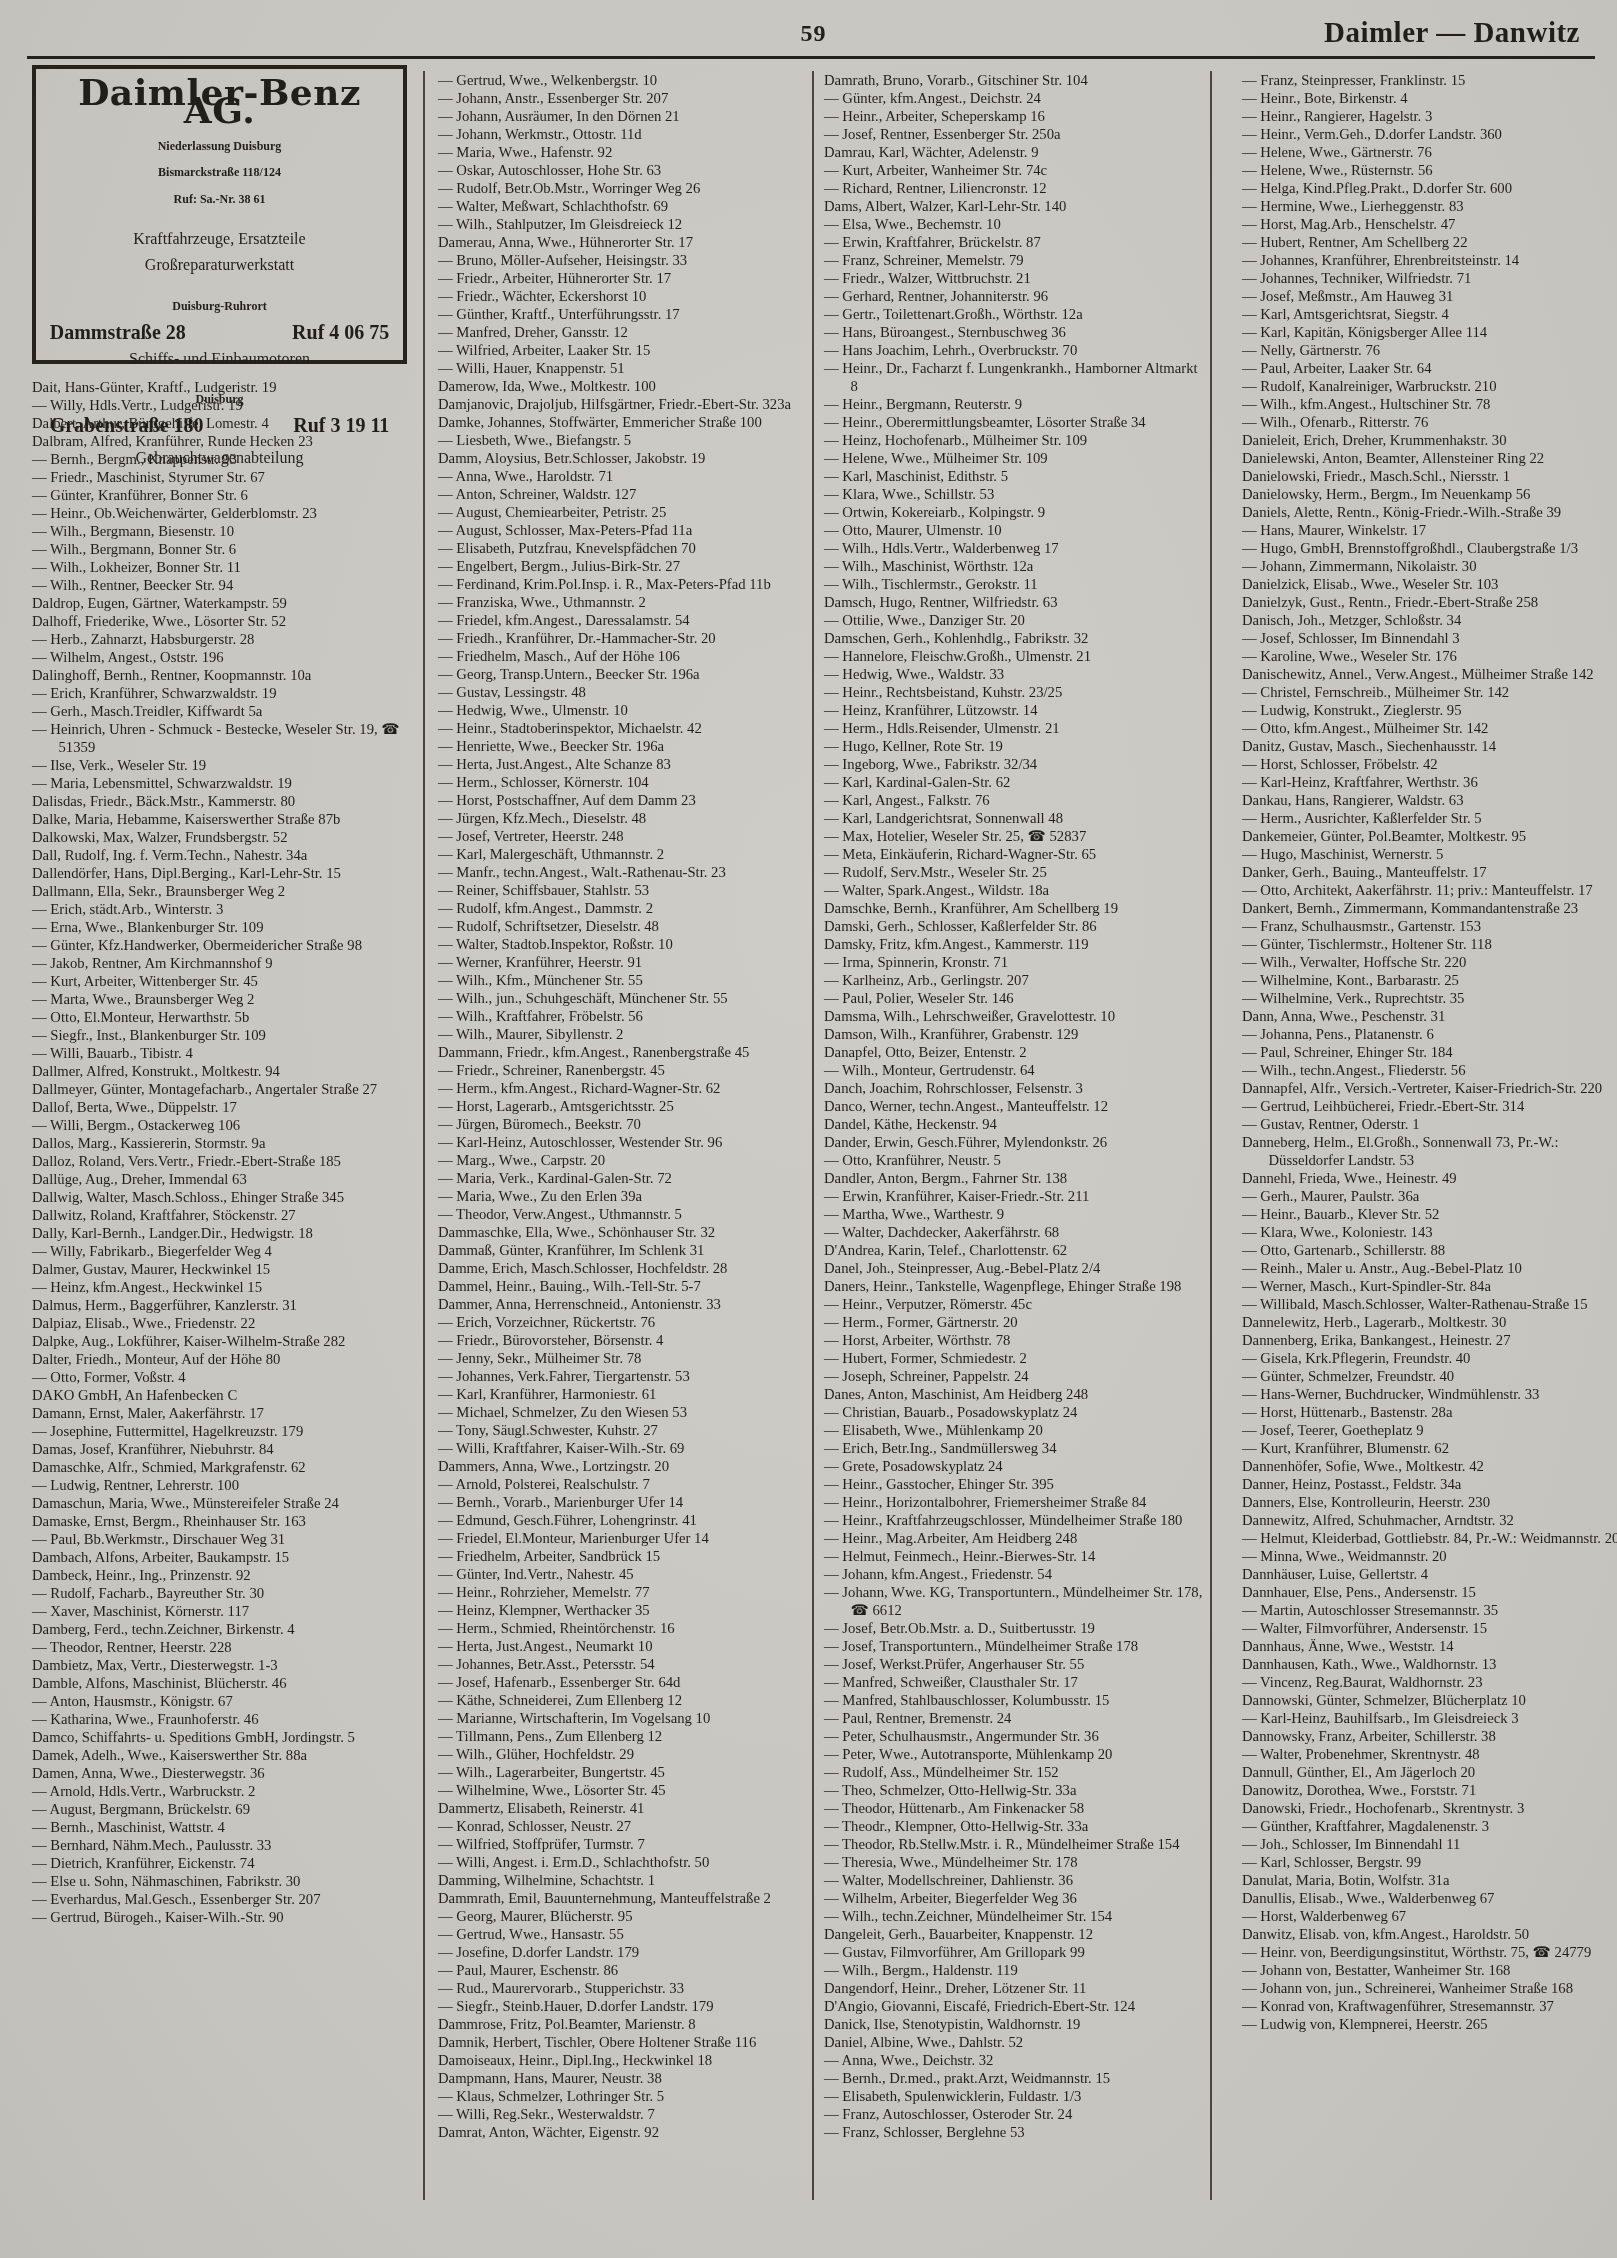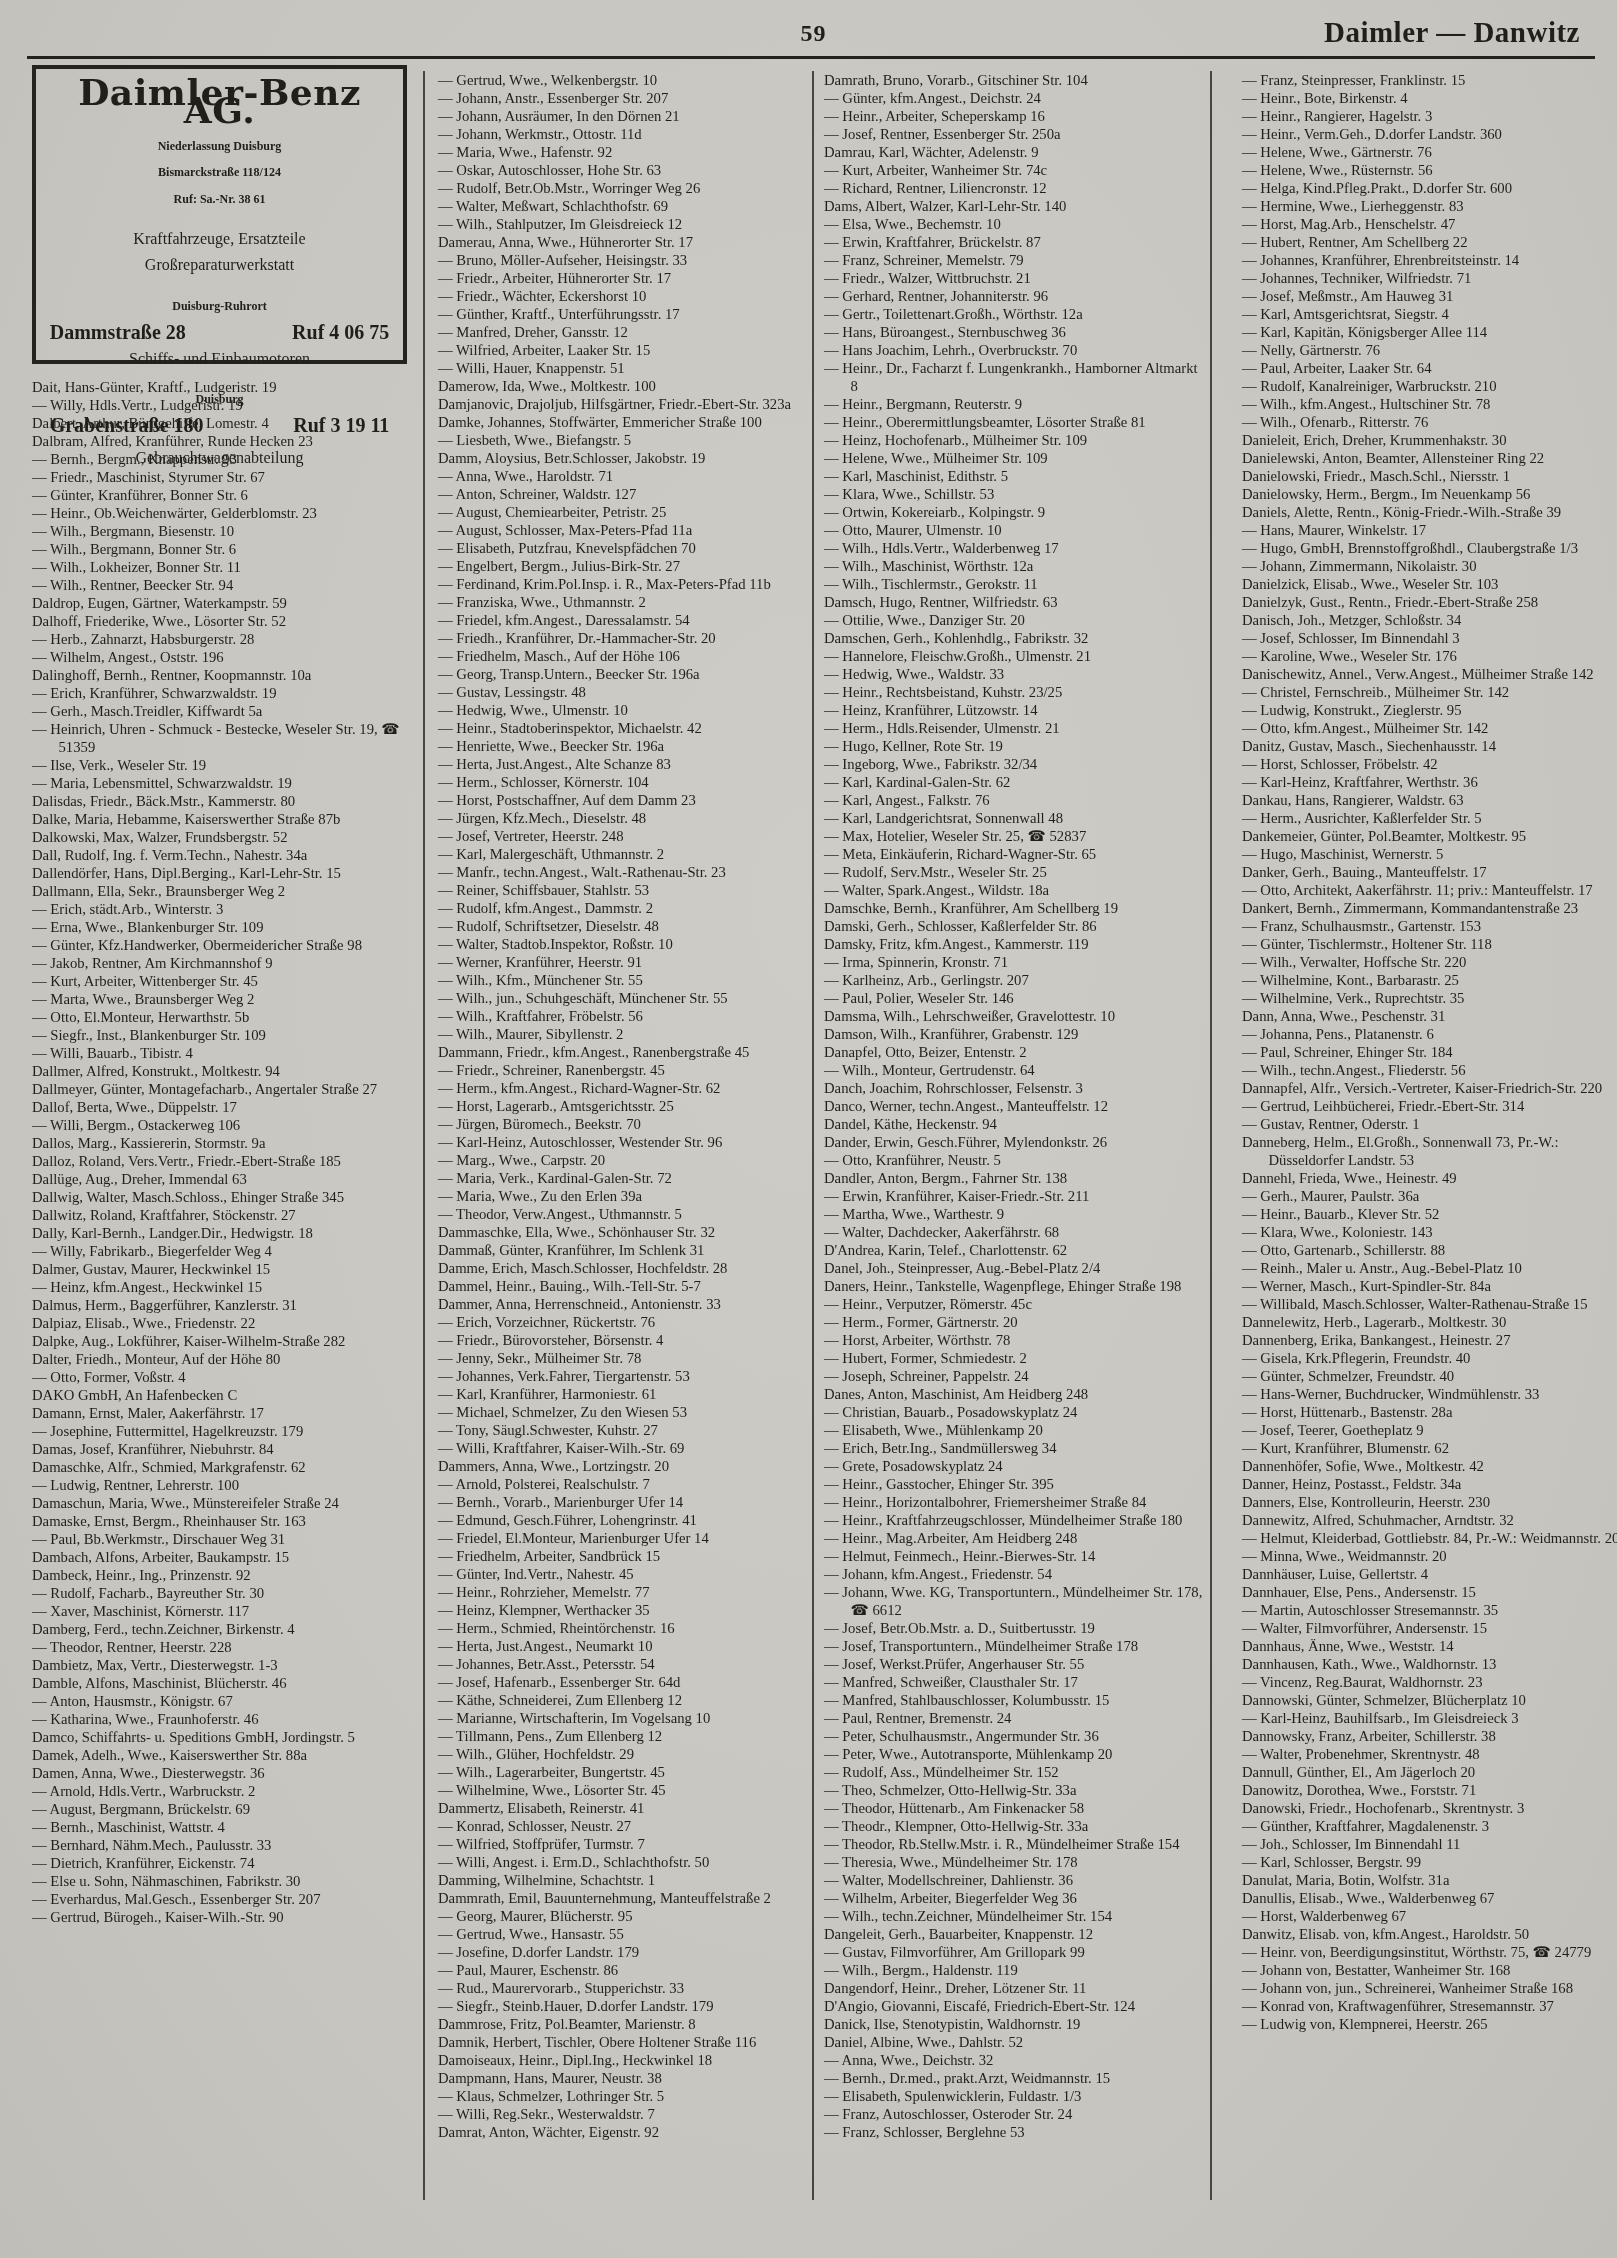--- a/index.html
+++ b/index.html
@@ -314,21 +314,21 @@
       <div class="entry">— Elsa, Wwe., Bechemstr. 10</div>
       <div class="entry">— Erwin, Kraftfahrer, Brückelstr. 87</div>
       <div class="entry">— Franz, Schreiner, Memelstr. 79</div>
       <div class="entry">— Friedr., Walzer, Wittbruchstr. 21</div>
       <div class="entry">— Gerhard, Rentner, Johanniterstr. 96</div>
       <div class="entry">— Gertr., Toilettenart.Großh., Wörthstr. 12a</div>
       <div class="entry">— Hans, Büroangest., Sternbuschweg 36</div>
       <div class="entry">— Hans Joachim, Lehrh., Overbruckstr. 70</div>
       <div class="entry">— Heinr., Dr., Facharzt f. Lungenkrankh., Hamborner Altmarkt 8</div>
       <div class="entry">— Heinr., Bergmann, Reuterstr. 9</div>
-      <div class="entry">— Heinr., Oberermittlungsbeamter, Lösorter Straße 81</div>
+      <div class="entry">— Heinr., Oberermittlungsbeamter, Lösorter Straße 34</div>
       <div class="entry">— Heinz, Hochofenarb., Mülheimer Str. 109</div>
       <div class="entry">— Helene, Wwe., Mülheimer Str. 109</div>
       <div class="entry">— Karl, Maschinist, Edithstr. 5</div>
       <div class="entry">— Klara, Wwe., Schillstr. 53</div>
       <div class="entry">— Ortwin, Kokereiarb., Kolpingstr. 9</div>
       <div class="entry">— Otto, Maurer, Ulmenstr. 10</div>
       <div class="entry">— Wilh., Hdls.Vertr., Walderbenweg 17</div>
       <div class="entry">— Wilh., Maschinist, Wörthstr. 12a</div>
       <div class="entry">— Wilh., Tischlermstr., Gerokstr. 11</div>
       <div class="entry">Damsch, Hugo, Rentner, Wilfriedstr. 63</div>

